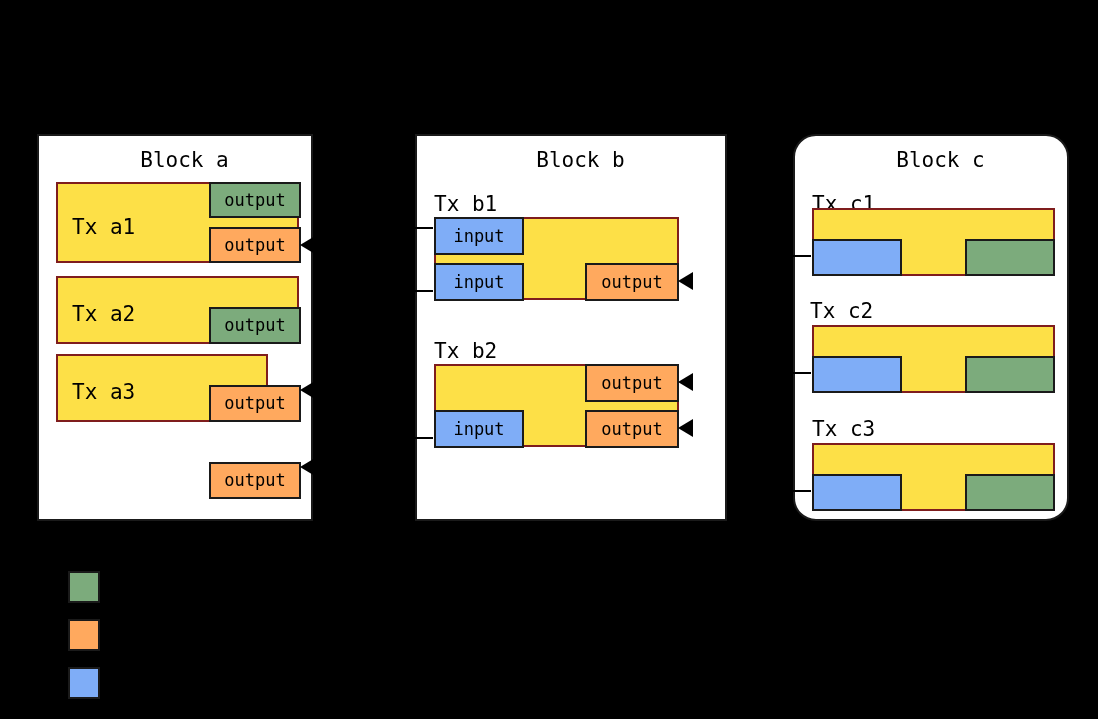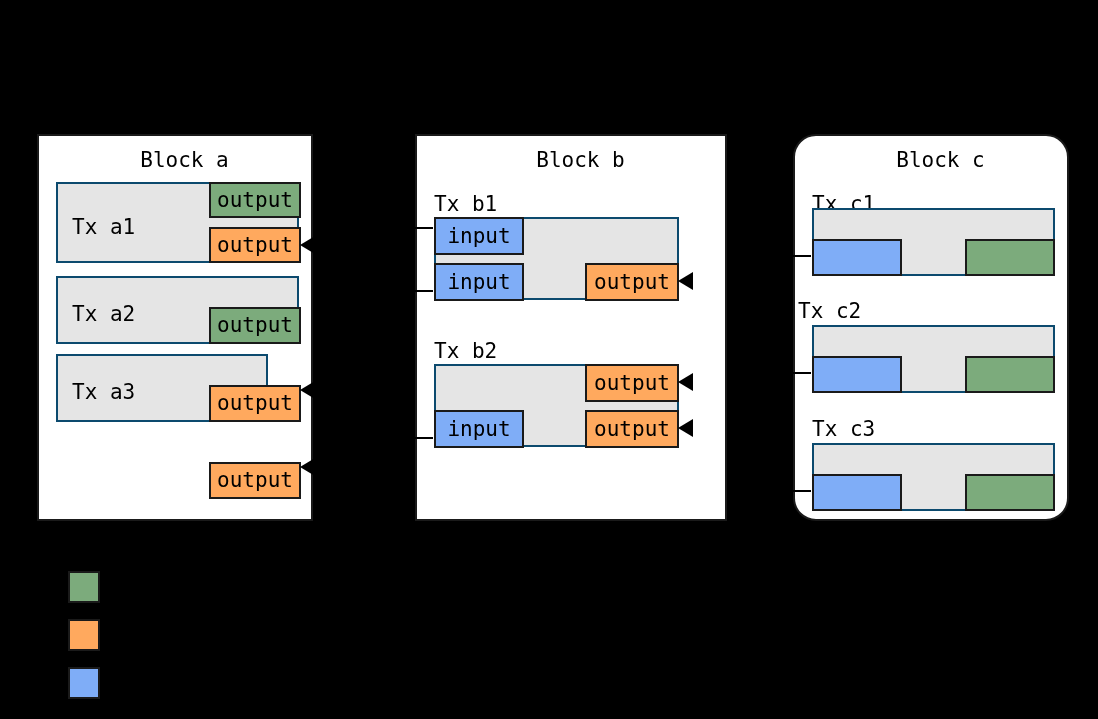--- a/index.html
+++ b/index.html
@@ -37,43 +37,43 @@
     font-size: 21px;
     color: #000000;
     letter-spacing: 0px;
     white-space: nowrap;
     margin-left: 19px;
   }
 
   
   .tx {
     position: absolute;
-    background: #e5e5e5;
-    border: 2px solid #0c4a6e;
+    background: #fde047;
+    border: 2px solid #7f1d1d;
     box-sizing: border-box;
   }
   .tx-label-inside {
     position: absolute;
     font-size: 21px;
     color: #000000;
     white-space: nowrap;
   }
   .tx-label-above {
     position: absolute;
     font-size: 21px;
     color: #000000;
     white-space: nowrap;
   }
 
   
   .slot {
     position: absolute;
     box-sizing: border-box;
     border: 2px solid #1a1a1a;
-    font-size: 21px;
+    font-size: 17px;
     color: #000000;
     line-height: 1;
     display: flex;
     align-items: center;
     justify-content: center;
     white-space: nowrap;
     overflow: hidden;
   }
   .slot.green  { background: #7cab7c; }
   .slot.orange { background: #ffa95e; }
@@ -170,21 +170,21 @@
 
   <div class="block" style="left:793px; top:134px; width:276px; height:387px;border-radius:23px;">
     <div class="block-title" style="top:12px;">Block c</div>
 
     <div class="tx-label-above" style="left:17px; top:56px;">Tx c1</div>
     <div class="tx" style="left:17px; top:72px; width:243px; height:68px;">
     </div>
     <div class="slot blue" style="left:17px; top:103px; width:90px; height:37px;"></div>
     <div class="slot green" style="left:170px; top:103px; width:90px; height:37px;"></div>
 
-    <div class="tx-label-above" style="left:3px; top:163px;">Tx c2</div>
+    <div class="tx-label-above" style="left:15px; top:163px;">Tx c2</div>
     <div class="tx" style="left:17px; top:189px; width:243px; height:68px;">
     </div>
     <div class="slot blue" style="left:17px; top:220px; width:90px; height:37px;"></div>
     <div class="slot green" style="left:170px; top:220px; width:90px; height:37px;"></div>
 
     <div class="tx-label-above" style="left:17px; top:281px;">Tx c3</div>
     <div class="tx" style="left:17px; top:307px; width:243px; height:68px;">
     </div>
     <div class="slot blue" style="left:17px; top:338px; width:90px; height:37px;"></div>
     <div class="slot green" style="left:170px; top:338px; width:90px; height:37px;"></div>

